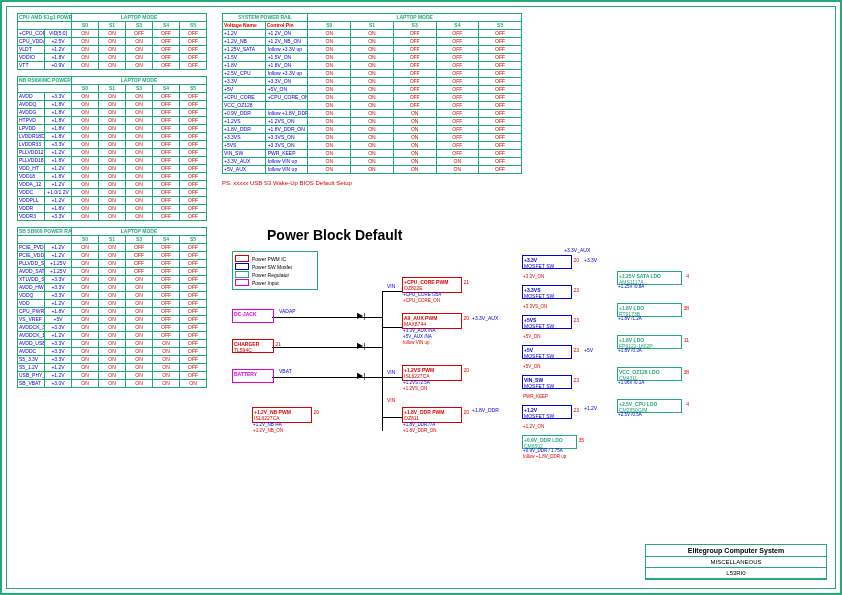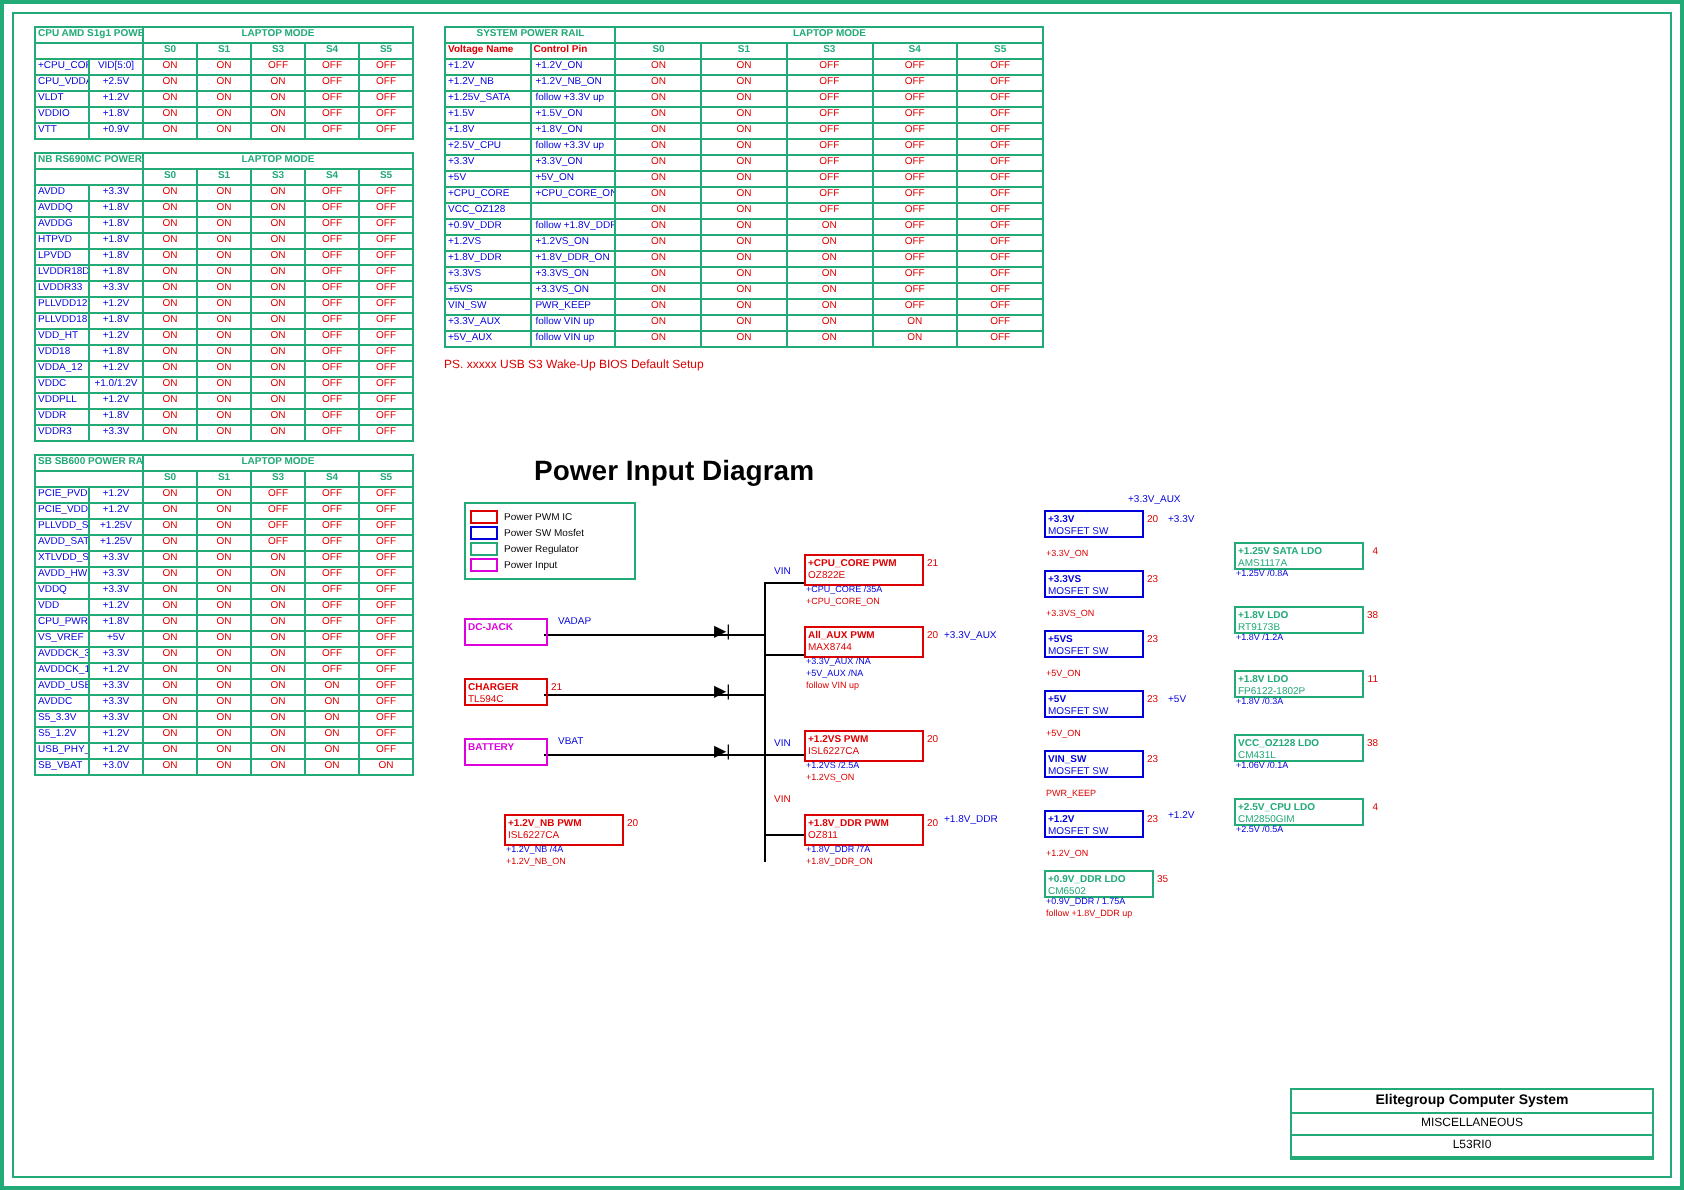--- a/index.html
+++ b/index.html
@@ -635,21 +635,21 @@
                 <td class="on">ON</td>
                 <td class="on">ON</td>
                 <td class="off">OFF</td>
               </tr>
             </tbody>
           </table>
         </div>
 <div class="note">PS.  xxxxx   USB S3 Wake-Up BIOS Default Setup</div>
 </div>
 
-<div class="title">Power Input Diagram</div>
+<div class="title">Power Block Default</div>
 
 <div class="diagram">
  <div class="legend">
   <div>
             <span class="lb red"></span>
             <span>Power PWM IC</span>
           </div>
   <div>
             <span class="lb blue"></span>
             <span>Power SW Mosfet</span>

